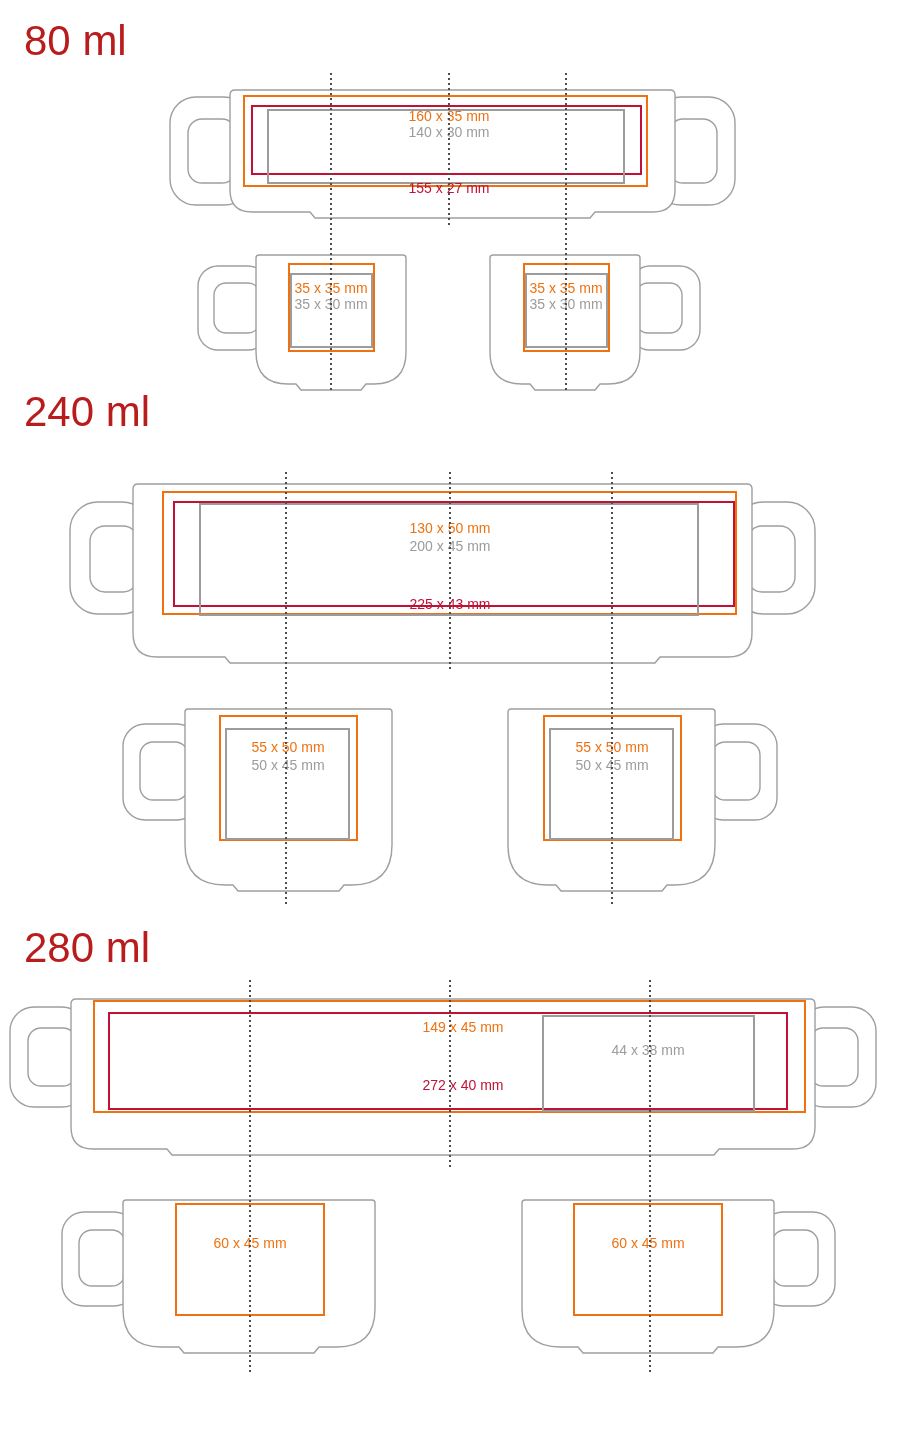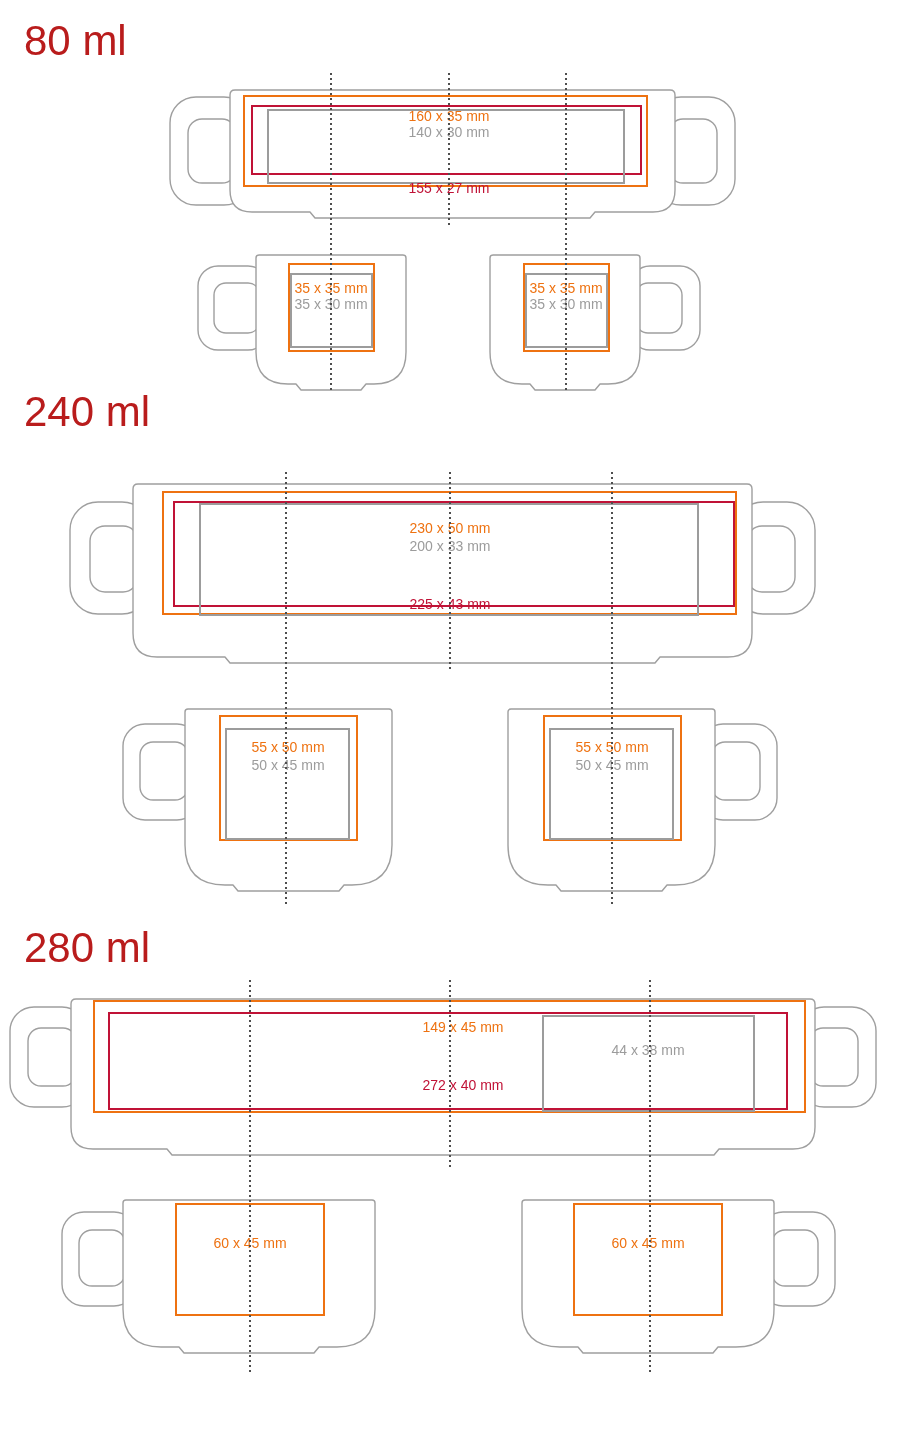--- a/index.html
+++ b/index.html
@@ -124,22 +124,22 @@
   <div class="guide" style="left:448px;top:73px;height:154px"></div>
   <div class="guide" style="left:565px;top:73px;height:320px"></div>
 
   <div class="title" style="left:24px;top:392px">240 ml</div>
 
   <div class="pa orange" style="left:162px;top:491px;width:575px;height:124px"></div>
   <div class="pa crimson" style="left:173px;top:501px;width:562px;height:106px"></div>
   <div class="pa gray" style="left:199px;top:503px;width:500px;height:113px"></div>
 
   <div class="lbl" style="left:450px;top:519px;line-height:18px">
-    <div class="t-orange">230 x 50 mm</div>
-    <div class="t-gray">200 x 33 mm</div>
+    <div class="t-orange">130 x 50 mm</div>
+    <div class="t-gray">200 x 45 mm</div>
     <div class="t-crimson">225 x 43 mm</div>
   </div>
 
   <div class="pa orange" style="left:219px;top:715px;width:139px;height:126px"></div>
   <div class="pa gray" style="left:225px;top:728px;width:125px;height:112px"></div>
   <div class="lbl" style="left:288px;top:738px;line-height:18px">
     <div class="t-orange">55 x 50 mm</div>
     <div class="t-gray">50 x 45 mm</div>
   </div>
 

